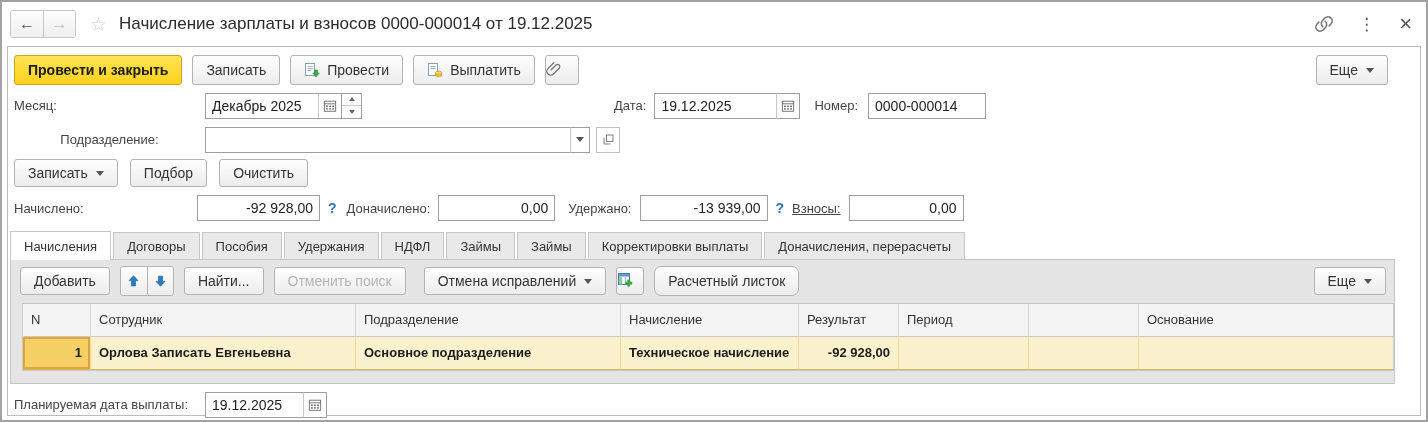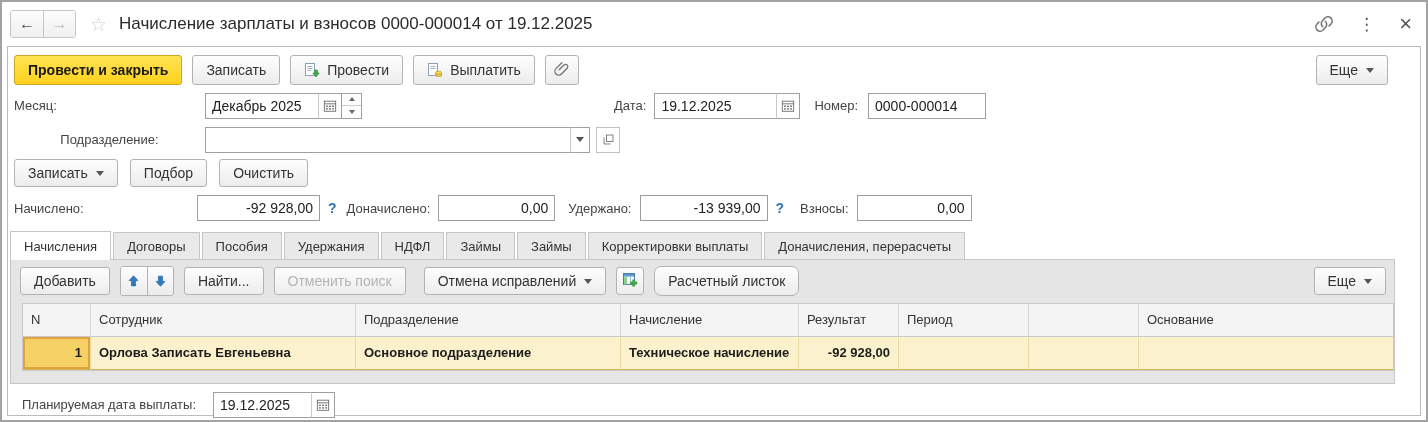--- a/index.html
+++ b/index.html
@@ -16,21 +16,21 @@
   .navbtn + .navbtn { border-left:1px solid #c6c6c6; color:#bdbdbd; }
   .star { margin:0 12px 0 14px; font-size:19px; color:#cfcfcf; }
   .wtitle { font-size:17px; color:#2b2b2b; white-space:nowrap; }
   .tb-right { position:absolute; right:14px; top:0; height:44px; display:flex; align-items:center; gap:24px; }
   .tb-ico { color:#6e6e6e; display:flex; align-items:center; justify-content:center; }
   .kebab { font-size:17px; color:#555; letter-spacing:0; }
   .closex { font-size:22px; color:#555; line-height:1; }
   
   .form-frame { position:absolute; left:5px; right:5px; top:44px; bottom:4px; border:1px solid #bcbcbc; pointer-events:none; }
   
-  .btn { display:inline-flex; align-items:center; justify-content:center; height:30px; padding:0 13px;
+  .btn { display:inline-flex; align-items:center; justify-content:flex-start; height:30px; padding:0 13px;
     background:linear-gradient(#fefefe,#ececec); border:1px solid #b3b3b3; border-radius:3px;
     font-size:14px; color:#333; white-space:nowrap; cursor:default; }
   .btn.primary { background:linear-gradient(#ffe354,#ffd11d); border-color:#cda520; font-weight:bold; color:#1a1a1a; }
   .btn.disabled { color:#b4b4b4; }
   .btn .bico { margin-right:7px; display:inline-flex; }
   .caret { width:0; height:0; border-left:4px solid transparent; border-right:4px solid transparent; border-top:5px solid #555; margin-left:8px; display:inline-block; }
   .iconbtn { padding:0; width:34px; }
   
   .frow { position:absolute; display:flex; align-items:center; }
   .lbl { font-size:13px; color:#444; white-space:nowrap; }
@@ -219,21 +219,21 @@
 
   <div class="frow" style="left:12px; top:193px; height:26px;">
     <span class="lbl" style="width:183px;">Начислено:</span>
     <input class="inp num" style="width: 123px;" value="-92 928,00">
     <span class="help" style="margin-left:8px;">?</span>
     <span class="lbl" style="margin-left:10px;">Доначислено:</span>
     <input class="inp num" style="width: 117px; margin-left: 8px;" value="0,00">
     <span class="lbl" style="margin-left:13px;">Удержано:</span>
     <input class="inp num" style="width: 128px; margin-left: 8px;" value="-13 939,00">
     <span class="help" style="margin-left:8px;">?</span>
-    <span class="lbl" style="margin-left:16px;">Взносы:</span>
+    <span class="lbl" style="margin-left:8px;text-decoration:underline;">Взносы:</span>
     <input class="inp num" style="width: 115px; margin-left: 8px;" value="0,00">
   </div>
 
   <div class="tabs">
     <div class="tab active">
         <span>Начисления</span>
       </div>
     <div class="tab">
         <span>Договоры</span>
       </div>
@@ -325,21 +325,21 @@
         <div class="cell c-dept">Основное подразделение</div>
         <div class="cell c-accr">Техническое начисление</div>
         <div class="cell c-res">-92 928,00</div>
         <div class="cell c-per"></div>
         <div class="cell c-x"></div>
         <div class="cell c-bas"></div>
       </div>
     </div>
   </div>
 
-  <div class="frow" style="left:20px; top:389px; height:27px;align-items:center;">
+  <div class="frow" style="left:12px; top:389px; height:27px;align-items:center;">
     <span class="lbl" style="width:191px;">Планируемая дата выплаты:</span>
     <div class="igroup">
       <input class="inp" style="width: 98px;" value="19.12.2025">
       <span class="sqbtn joined">
         <svg width="14" height="14" viewBox="0 0 16 16">
             <rect x="1.5" y="2.5" width="13" height="11.5" fill="#fff" stroke="#666"></rect>
             <line x1="1.5" y1="5.5" x2="14.5" y2="5.5" stroke="#666"></line>
             <rect x="3.5" y="7.5" width="2" height="1.6" fill="#666"></rect>
             <rect x="7" y="7.5" width="2" height="1.6" fill="#666"></rect>
             <rect x="10.5" y="7.5" width="2" height="1.6" fill="#666"></rect>

